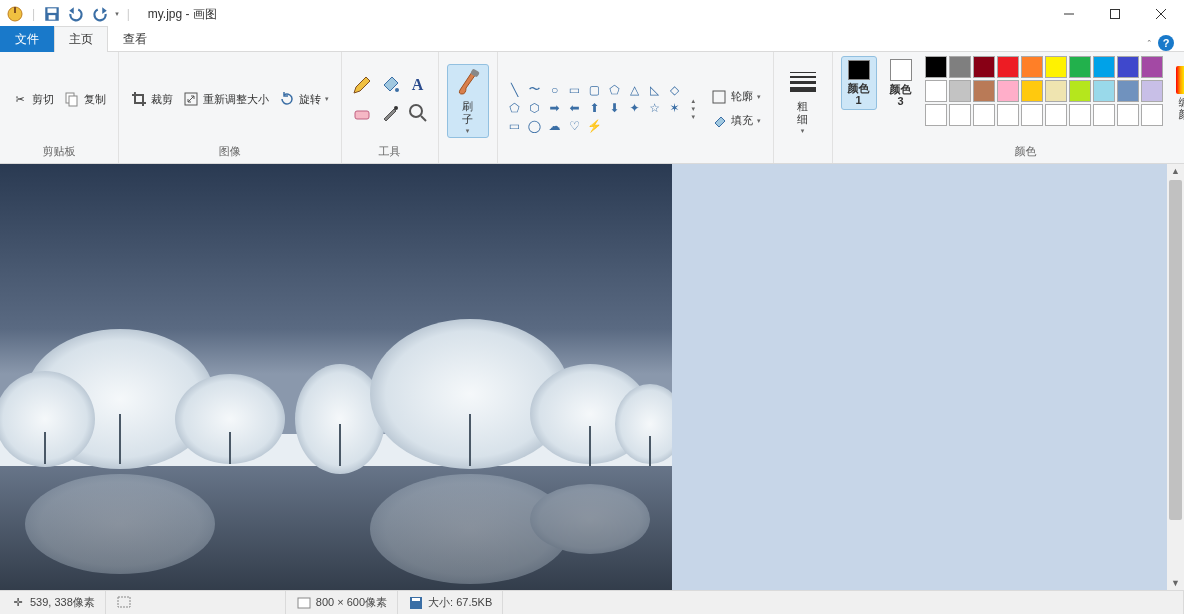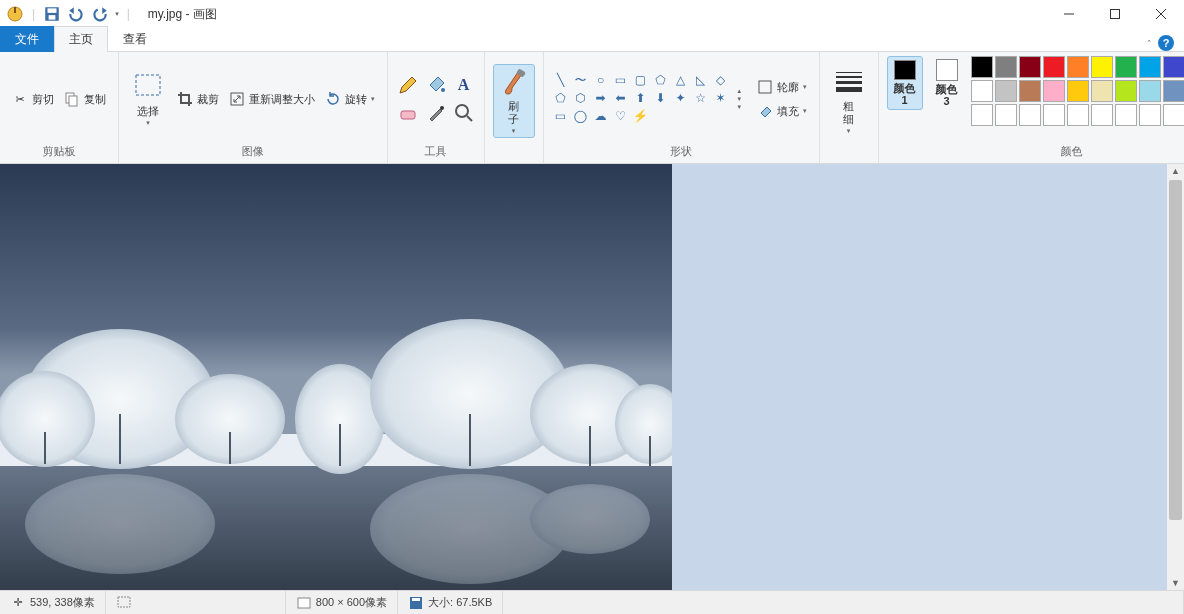--- a/index.html
+++ b/index.html
@@ -154,29 +154,20 @@
             </span>
             <span>复制</span>
           </div>
       </div>
     </div>
     <div class="group-label">剪贴板</div>
   </div>
 
   <div class="group">
     <div class="group-body">
-      <div class="bigbtn">
-        <span class="icon32">
-            <svg viewBox="0 0 32 32">
-              <rect x="4" y="4" width="24" height="20" fill="none" stroke="#3a6ea5" stroke-dasharray="3 2"></rect>
-            </svg>
-          </span>
-        <span class="lbl">选择</span>
-        <span class="dd-arrow">▾</span>
-      </div>
       <div class="smallrow">
         <div class="smallbtn">
             <span class="icon16">
               <svg viewBox="0 0 16 16">
                 <path d="M4 1v11h11M1 4h11v11" stroke="#555" fill="none" stroke-width="2"></path>
               </svg>
             </span>
             <span>裁剪</span>
           </div>
         <div class="smallbtn">
@@ -303,21 +294,20 @@
             <span class="icon16">
               <svg viewBox="0 0 16 16">
                 <path d="M4 10 L10 4 L14 8 L8 14 Z" fill="#a0c8e0" stroke="#3a6ea5"></path>
               </svg>
             </span>
             <span>填充</span> 
             <span class="dd-arrow">▾</span>
           </div>
       </div>
     </div>
-    <div class="group-label">形状</div>
   </div>
 
   <div class="group">
     <div class="group-body">
       <div class="bigbtn">
         <span class="icon32">
           <span class="stroke-lines">
               <div style="height:1px"></div>
               <div style="height:2px"></div>
               <div style="height:3px"></div>

